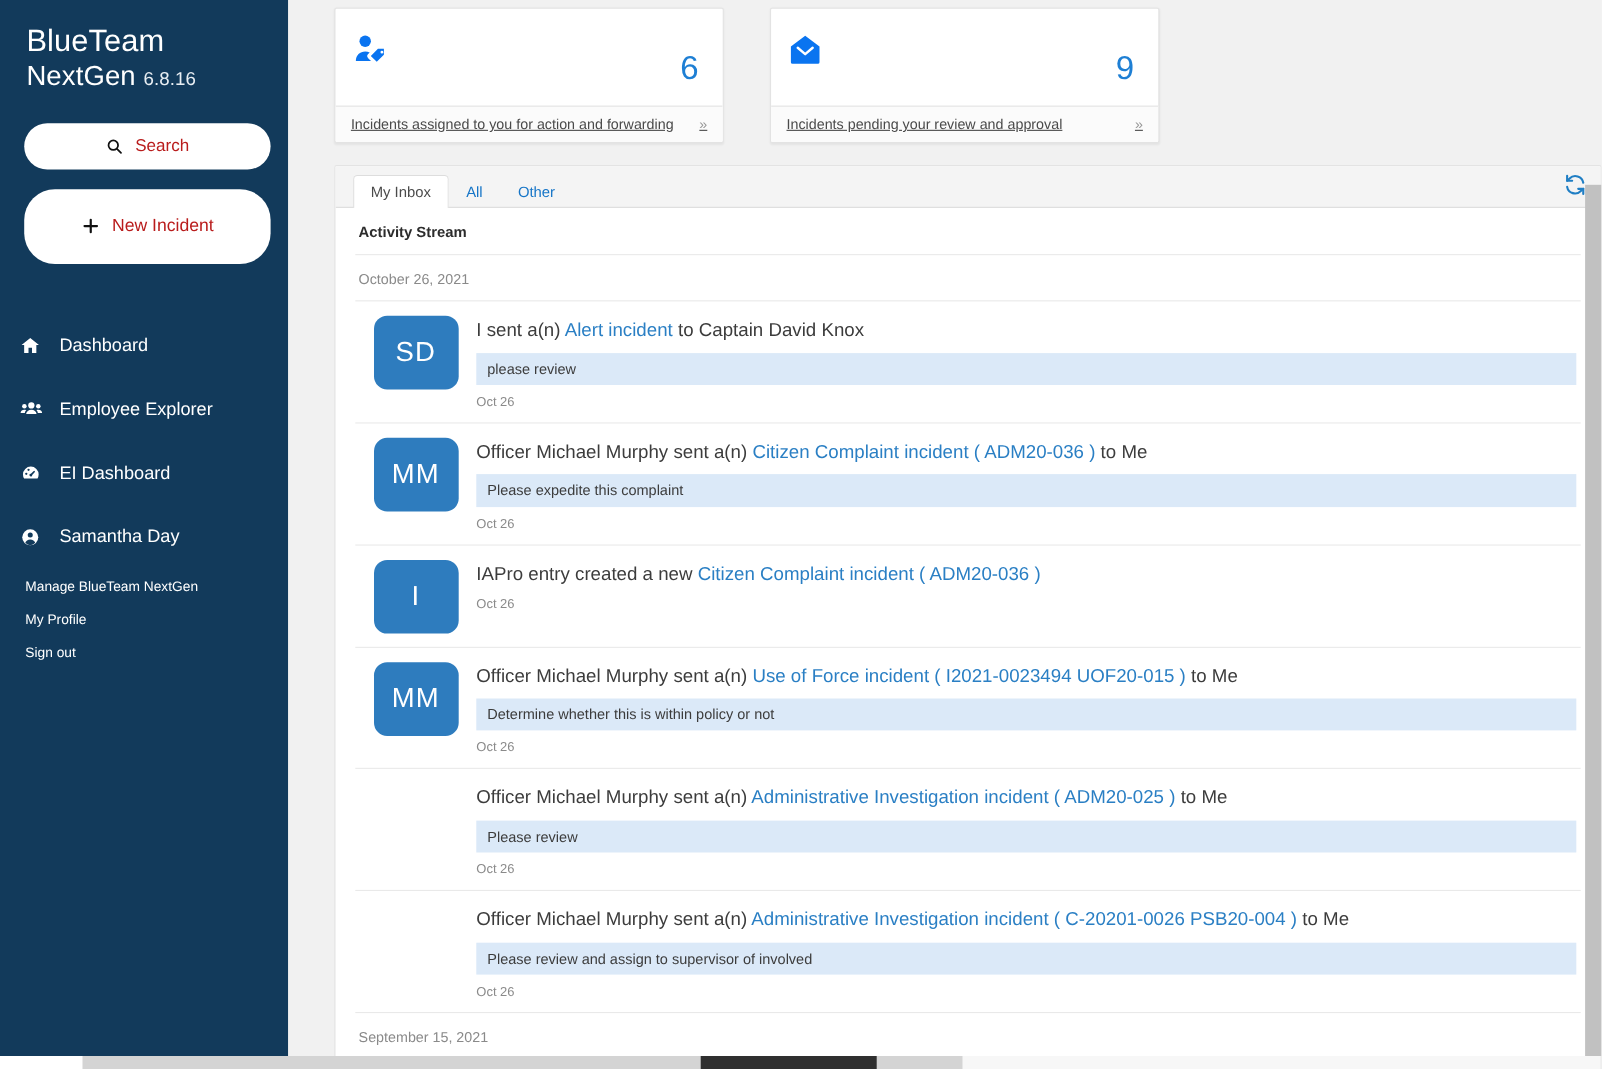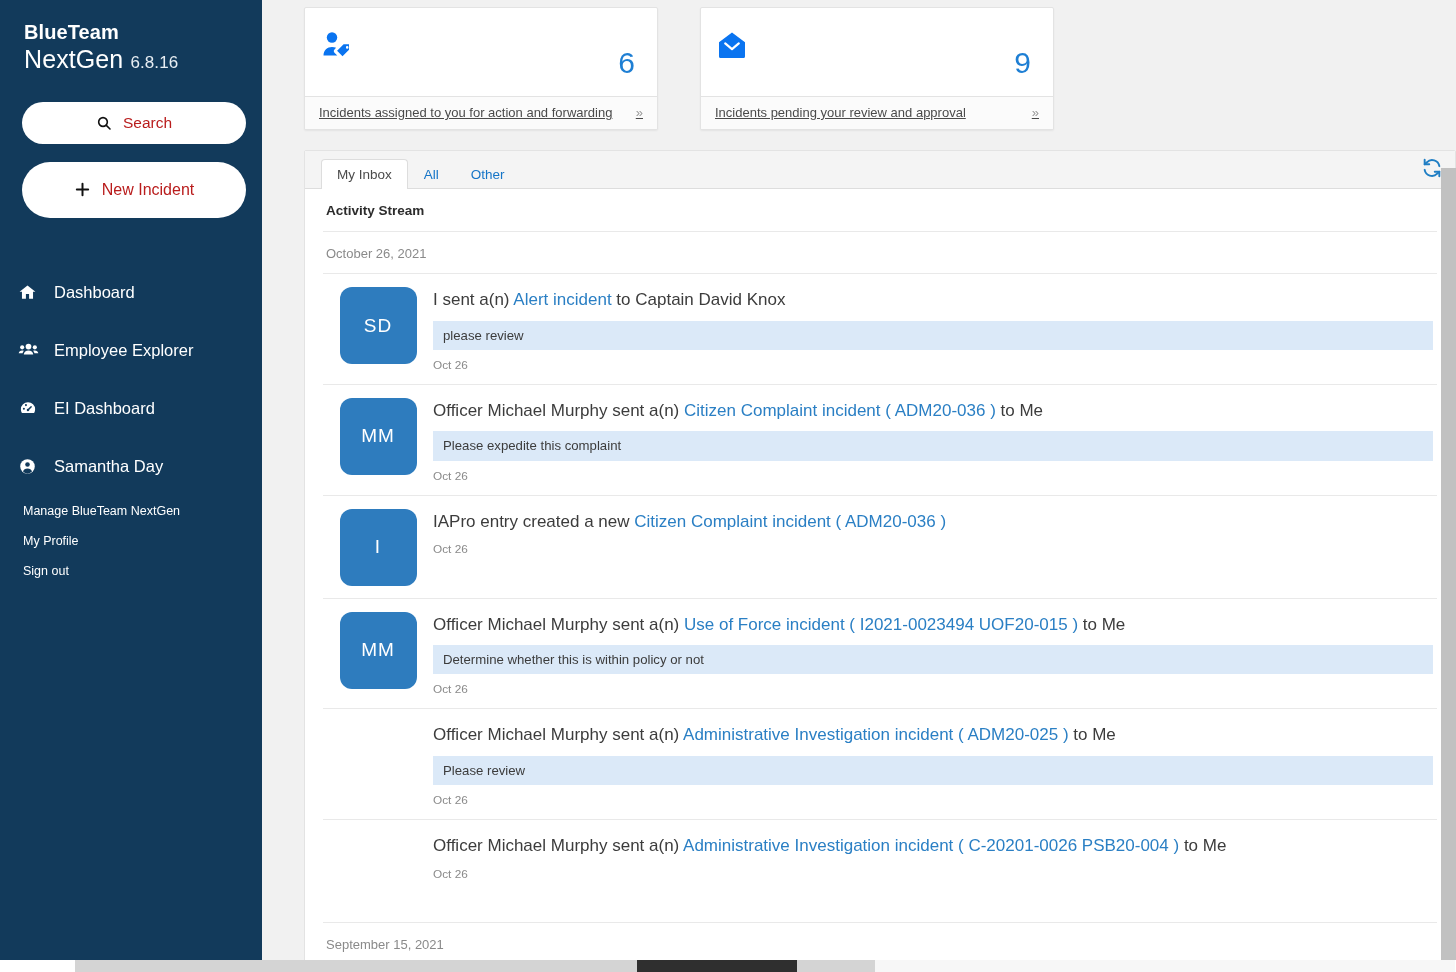--- a/index.html
+++ b/index.html
@@ -21,22 +21,22 @@
     color: #ffffff;
     padding: 0;
     position: relative;
     height: 972px;
   }
   .brand {
     padding: 20px 0 0 24px;
     line-height: 1.22;
   }
   .brand-line1 {
-    font-size: 20px;
-    font-weight: 700;
+    font-size: 28px;
+    font-weight: 400;
     color: #ffffff;
     letter-spacing: 0.1px;
   }
   .brand-line2 {
     font-size: 25px;
     font-weight: 400;
     color: #ffffff;
     letter-spacing: 0.1px;
   }
   .brand-version {
@@ -51,21 +51,21 @@
     background: #ffffff;
     color: #b91c1c;
     border-radius: 28px;
     margin: 0 22px;
     cursor: pointer;
     font-size: 15.5px;
     border: none;
     width: 224px;
   }
   .search-btn { height: 42px; margin-top: 27px; }
-  .new-btn { height: 56px; margin-top: 18px; font-size: 16px; }
+  .new-btn { height: 68px; margin-top: 18px; font-size: 16px; }
   .pillbtn .glyph { margin-right: 11px; display: inline-flex; align-items: center; }
 
   .navlist { margin-top: 46px; }
   .navitem {
     display: flex;
     align-items: center;
     height: 58px;
     padding-left: 18px;
     color: #ffffff;
     font-size: 16.5px;
@@ -202,28 +202,28 @@
   }
 
   .activity {
     display: flex;
     border-bottom: 1px solid #e9e9e9;
     padding: 13px 0 12px 0;
     min-height: 72px;
   }
   .avatar-col { width: 110px; flex: 0 0 110px; display: flex; justify-content: center; }
   .avatar {
-    width: 77px; height: 77px;
+    width: 77px; height: 67px;
     border-radius: 12px;
     background: #2E7CBE;
     color: #ffffff;
     display: flex;
     align-items: center;
     justify-content: center;
-    font-size: 19px;
+    font-size: 25px;
     letter-spacing: 1px;
   }
   .avatar.spacer { background: transparent; }
   .act-body { flex: 1 1 auto; min-width: 0; padding-right: 4px; }
   .act-text {
     font-size: 17px;
     color: #3c3c3c;
     line-height: 1.45;
     padding-top: 1px;
   }
@@ -469,20 +469,21 @@
             <div class="act-time">Oct 26</div>
           </div>
         </div>
 
         <div class="activity">
           <div class="avatar-col">
             <div class="avatar spacer"></div>
           </div>
           <div class="act-body">
             <div class="act-text"><span>Officer Michael Murphy sent a(n) </span><span class="act-link">Administrative Investigation incident ( C-20201-0026 PSB20-004 )</span><span> to Me</span></div>
+            <div class="act-msg">Please review and assign to supervisor of involved</div>
             <div class="act-time">Oct 26</div>
           </div>
         </div>
 
         <div class="date-head">September 15, 2021</div>
 
         <div class="activity">
           <div class="avatar-col">
             <div class="avatar">LK</div>
           </div>

